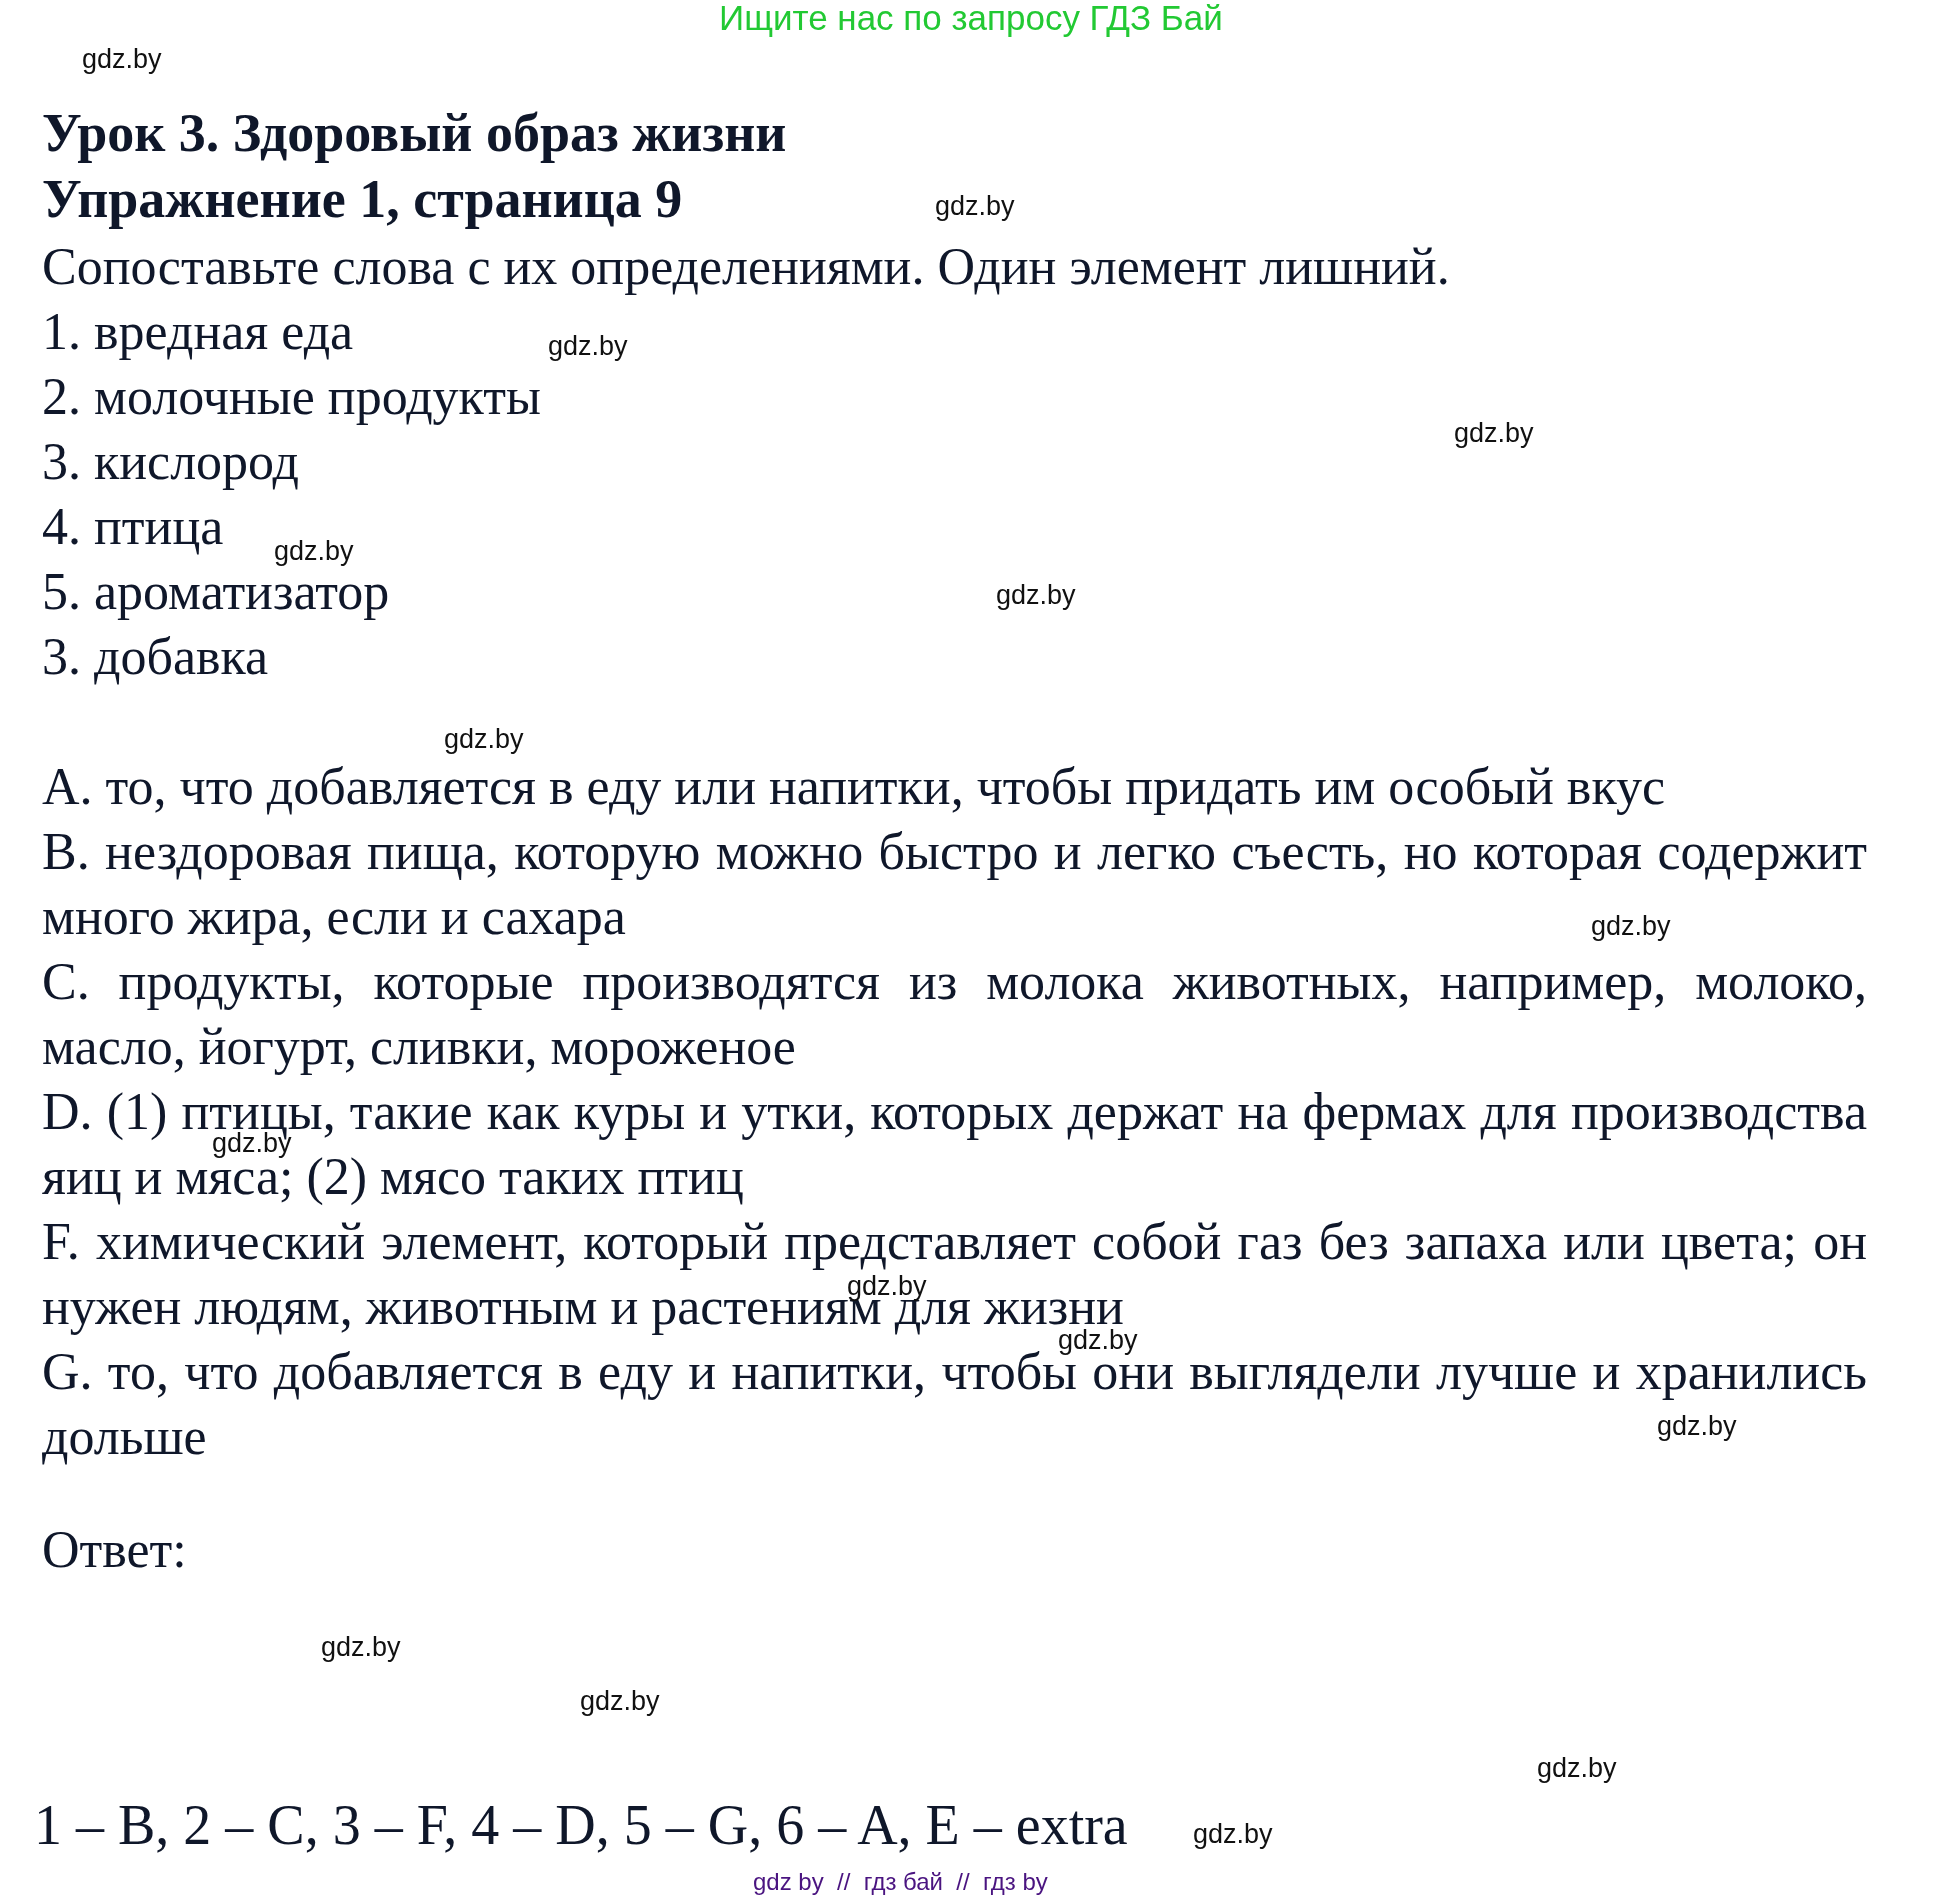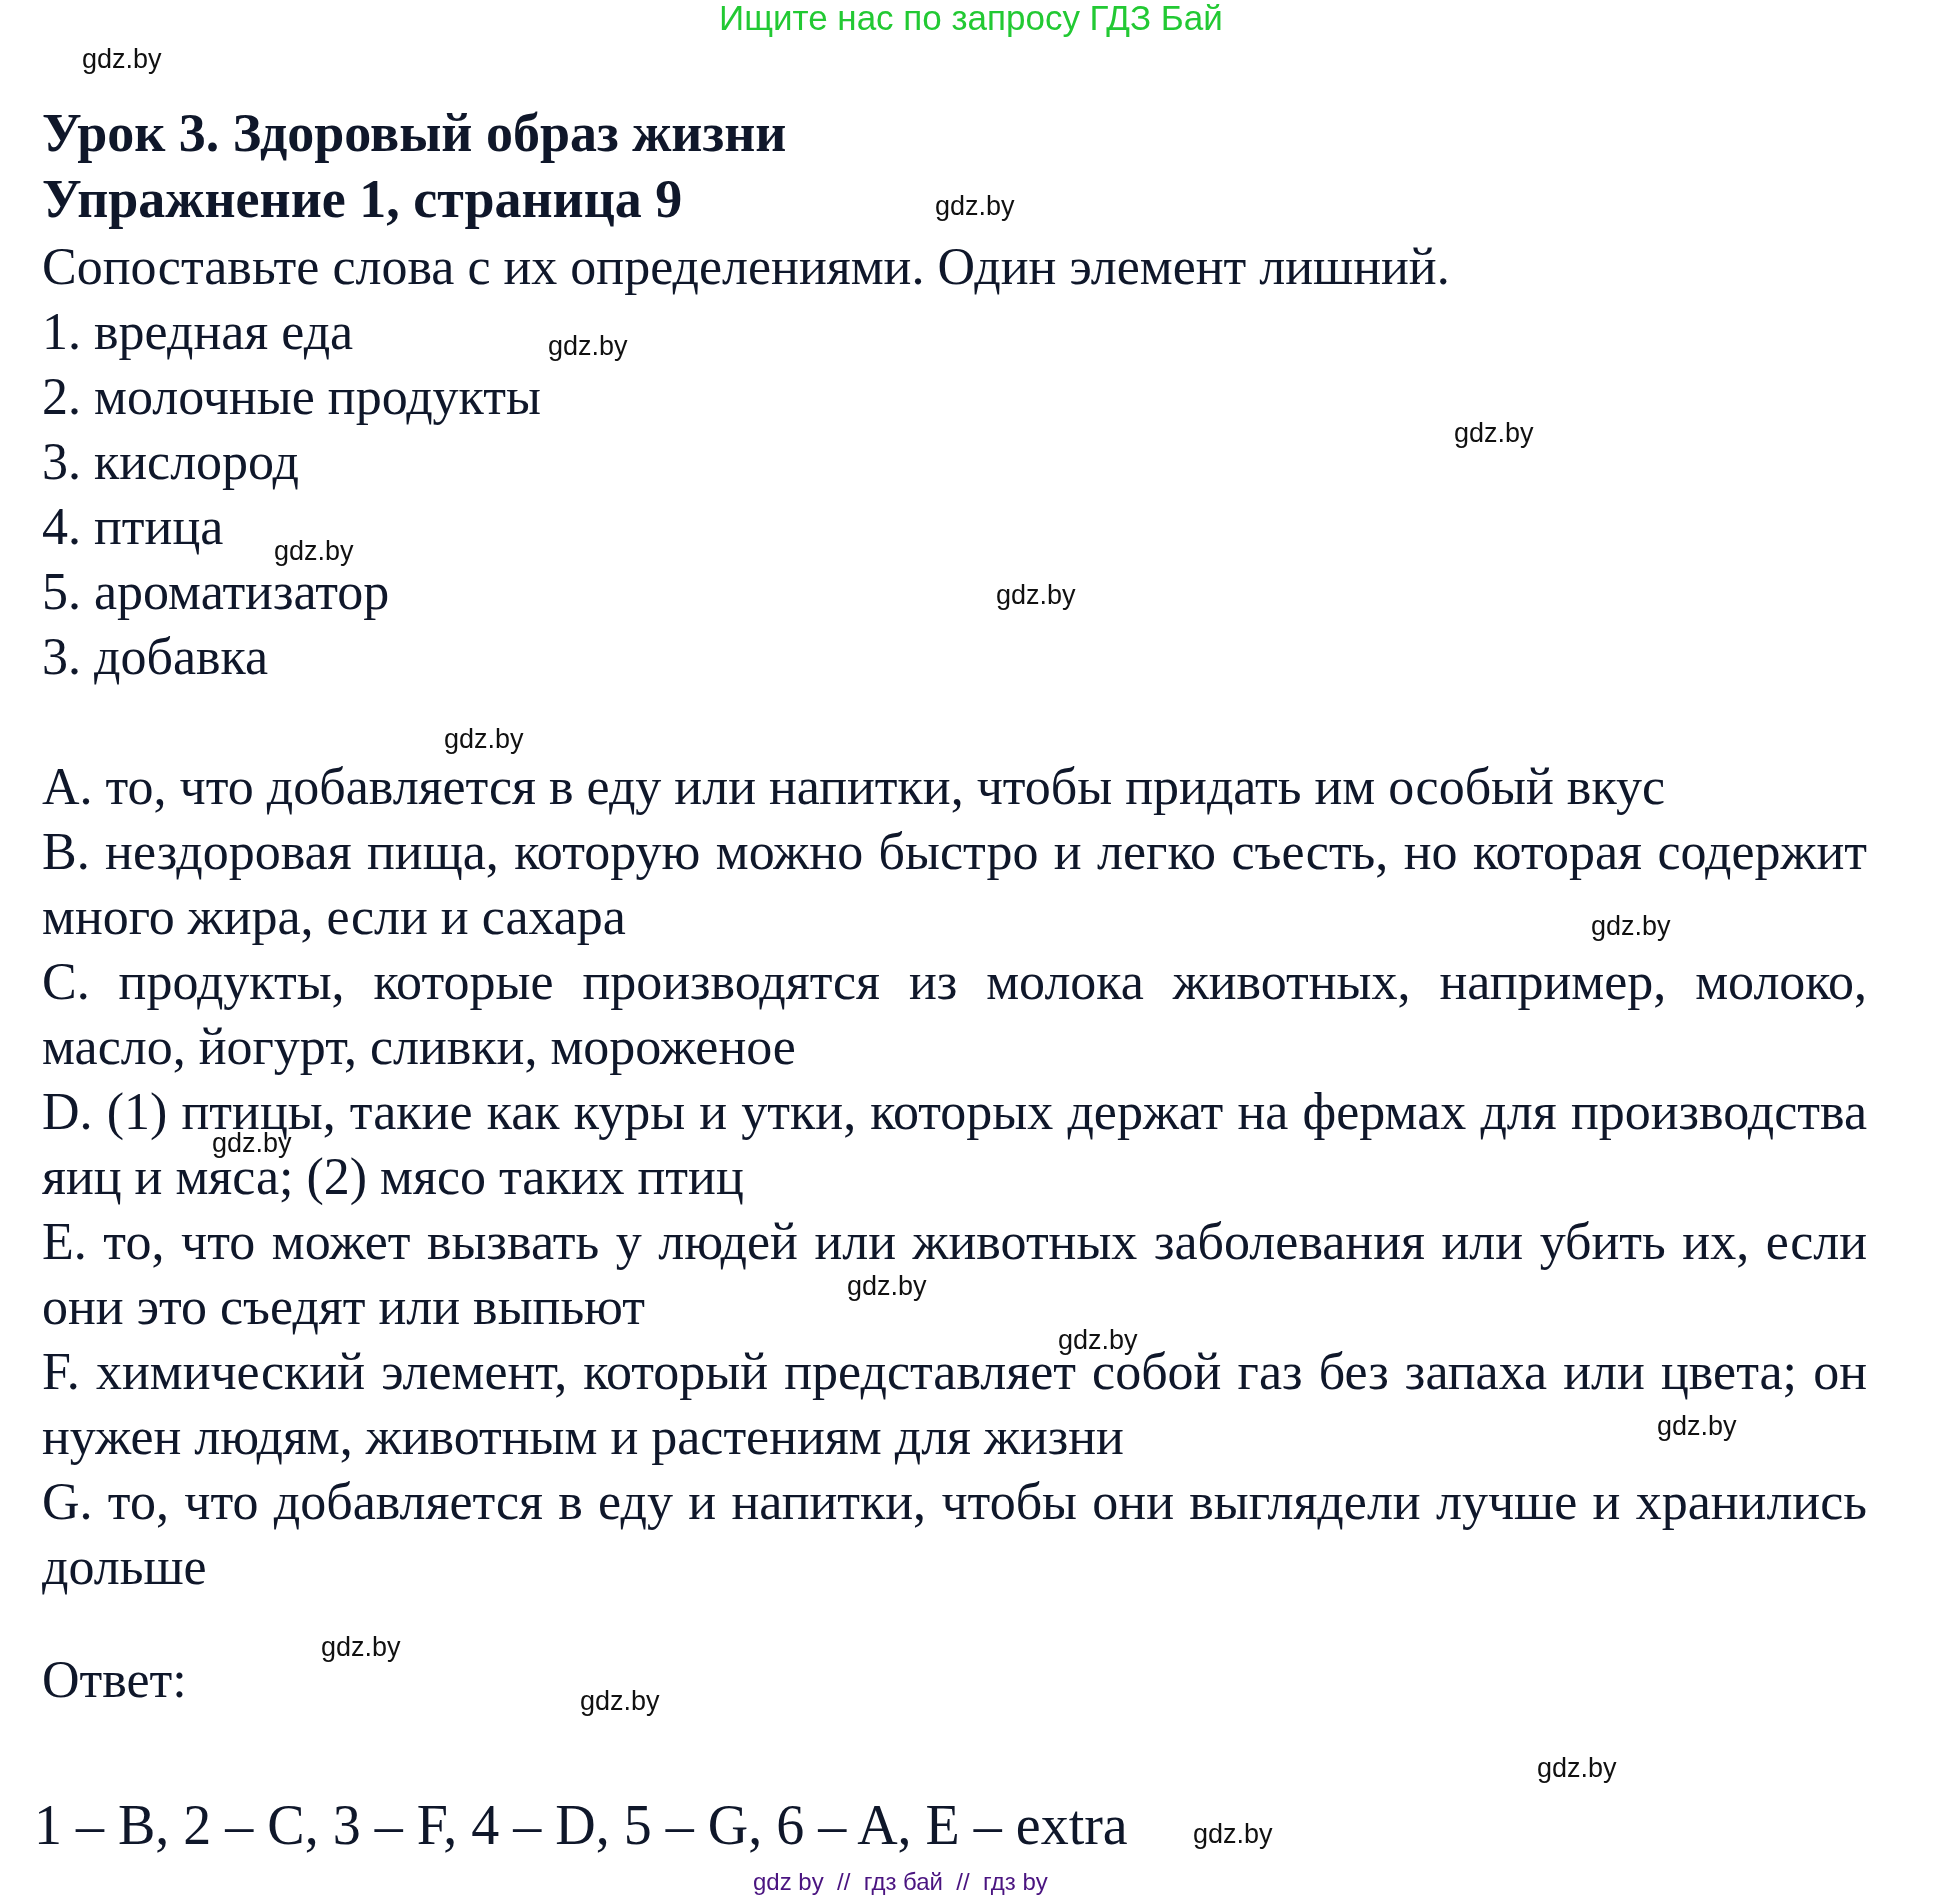--- a/index.html
+++ b/index.html
@@ -30,21 +30,20 @@
   <span class="line">2. молочные продукты</span>
   <span class="line">3. кислород</span>
   <span class="line">4. птица</span>
   <span class="line">5. ароматизатор</span>
   <span class="line">3. добавка</span>
   <div class="gap"></div>
   <div class="just">A. то, что добавляется в еду или напитки, чтобы придать им особый вкус</div>
   <div class="just">B. нездоровая пища, которую можно быстро и легко съесть, но которая содержит много жира, если и сахара</div>
   <div class="just">C. продукты, которые производятся из молока животных, например, молоко, масло, йогурт, сливки, мороженое</div>
   <div class="just">D. (1) птицы, такие как куры и утки, которых держат на фермах для производства яиц и мяса; (2) мясо таких птиц</div>
-  <div class="just">E. то, что может вызвать у людей или животных заболевания или убить их, если они это съедят или выпьют</div>
   <div class="just">F. химический элемент, который представляет собой газ без запаха или цвета; он нужен людям, животным и растениям для жизни</div>
   <div class="just">G. то, что добавляется в еду и напитки, чтобы они выглядели лучше и хранились дольше</div>
   <div class="gap" style="height:48px"></div>
   <span class="line">Ответ:</span>
 </div>
 
 <div class="serif answer">1 – B, 2 – C, 3 – F, 4 – D, 5 – G, 6 – A, E – extra</div>
 
 <div class="bottom-banner">gdz by  //  гдз бай  //  гдз by</div>
 

